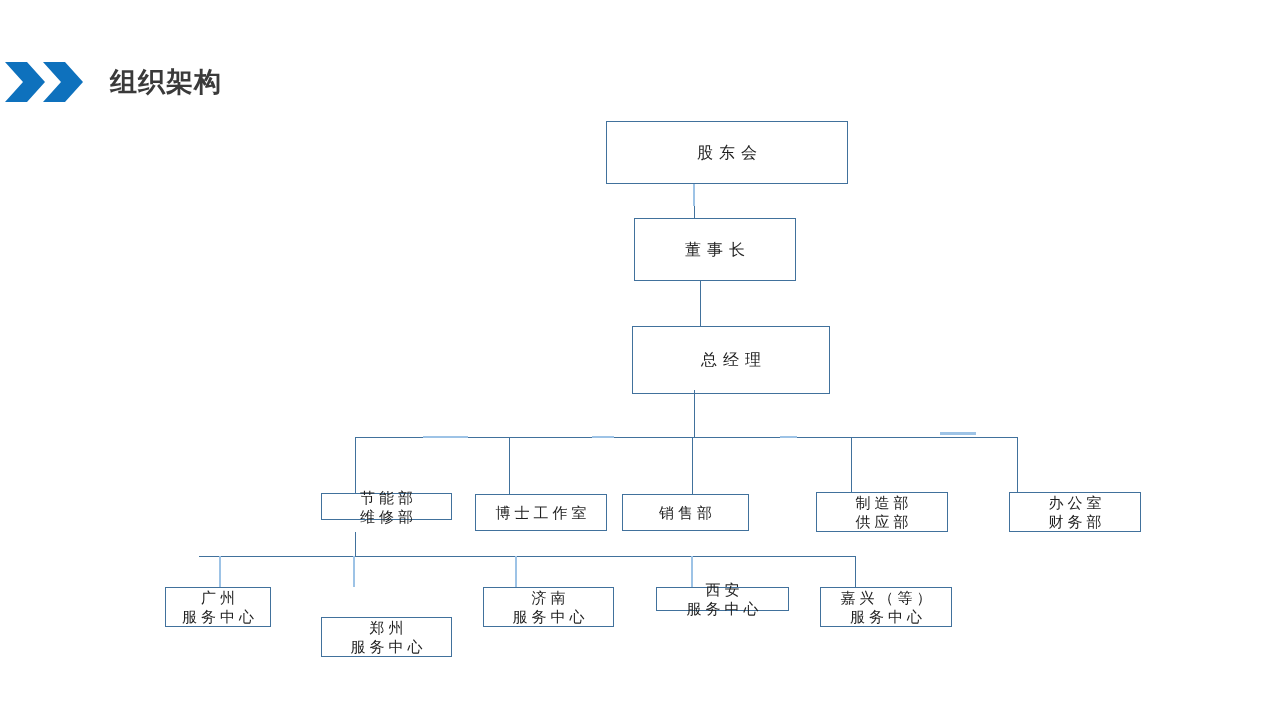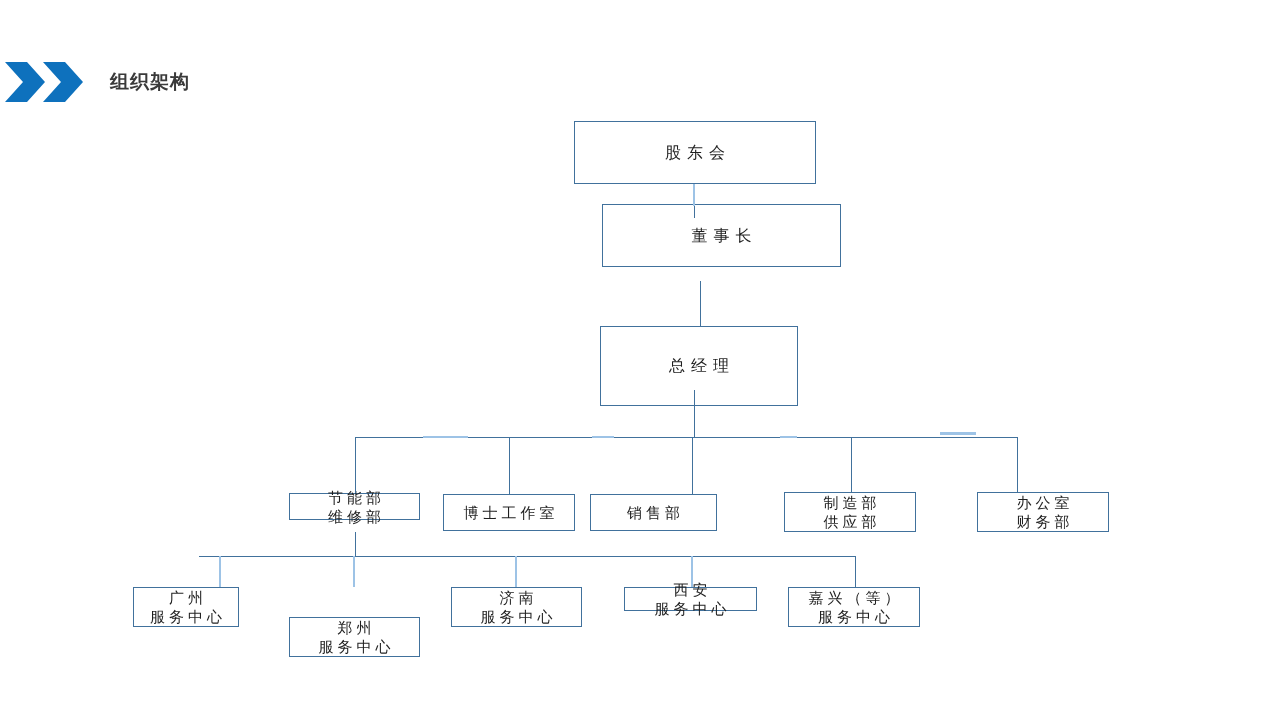--- a/index.html
+++ b/index.html
@@ -12,28 +12,28 @@
   }
   html,body{margin:0;padding:0;}
   body{
     width:1280px;height:720px;background:#ffffff;position:relative;overflow:hidden;
     font-family:"Liberation Sans","DejaVu Sans",sans-serif;
   }
   .slide-header{position:absolute;left:0;top:0;width:1280px;height:120px;}
   .chevrons{position:absolute;left:5px;top:62px;width:78px;height:40px;}
   .page-title{
     position:absolute;left:110px;top:62px;margin:0;
-    font-size:19px;font-weight:bold;color:var(--title);
+    font-size:27px;font-weight:bold;color:var(--title);
     letter-spacing:1px;line-height:40px;
   }
   .node{
     position:absolute;box-sizing:border-box;background:#ffffff;
     border:1px solid var(--border);
     display:flex;flex-direction:column;align-items:center;justify-content:center;
-    color:var(--boxtext);text-align:right;
+    color:var(--boxtext);text-align:right;margin-left:32px;
   }
   .node .ln{display:block;white-space:nowrap;}
   .node.lvl-top .ln{font-size:16px;letter-spacing:6px;padding-left:6px;line-height:22px;}
   .node.lvl-sub .ln{font-size:15px;letter-spacing:4px;padding-left:4px;line-height:19px;}
   .cline{position:absolute;background:var(--conn);}
   .cline.light{background:var(--conn-light);}
 </style>
 </head>
 <body>
 
@@ -43,24 +43,24 @@
     <path d="M38,0 L60,0 L78,20 L60,40 L38,40 L56,20 Z" fill="var(--accent)"></path>
   </svg>
   <h1 class="page-title">组织架构</h1>
 </div>
 
 <div>
 
   <div class="node lvl-top" style="left:574px;top:121px;width:242px;height:63px">
     <span class="ln">股东会</span>
   </div>
-  <div class="node lvl-top" style="left:602px;top:204px;width:239px;height:63px">
+  <div class="node lvl-top" style="left:602px;top:218px;width:162px;height:63px">
     <span class="ln">董事长</span>
   </div>
-  <div class="node lvl-top" style="left:600px;top:326px;width:198px;height:80px">
+  <div class="node lvl-top" style="left:600px;top:326px;width:198px;height:68px">
     <span class="ln">总经理</span>
   </div>
 
   <div class="node lvl-sub" style="left:289px;top:493px;width:131px;height:27px">
     <span class="ln">节能部</span>
     <span class="ln">维修部</span>
   </div>
   <div class="node lvl-sub" style="left:443px;top:494px;width:132px;height:37px">
     <span class="ln">博士工作室</span>
   </div>

